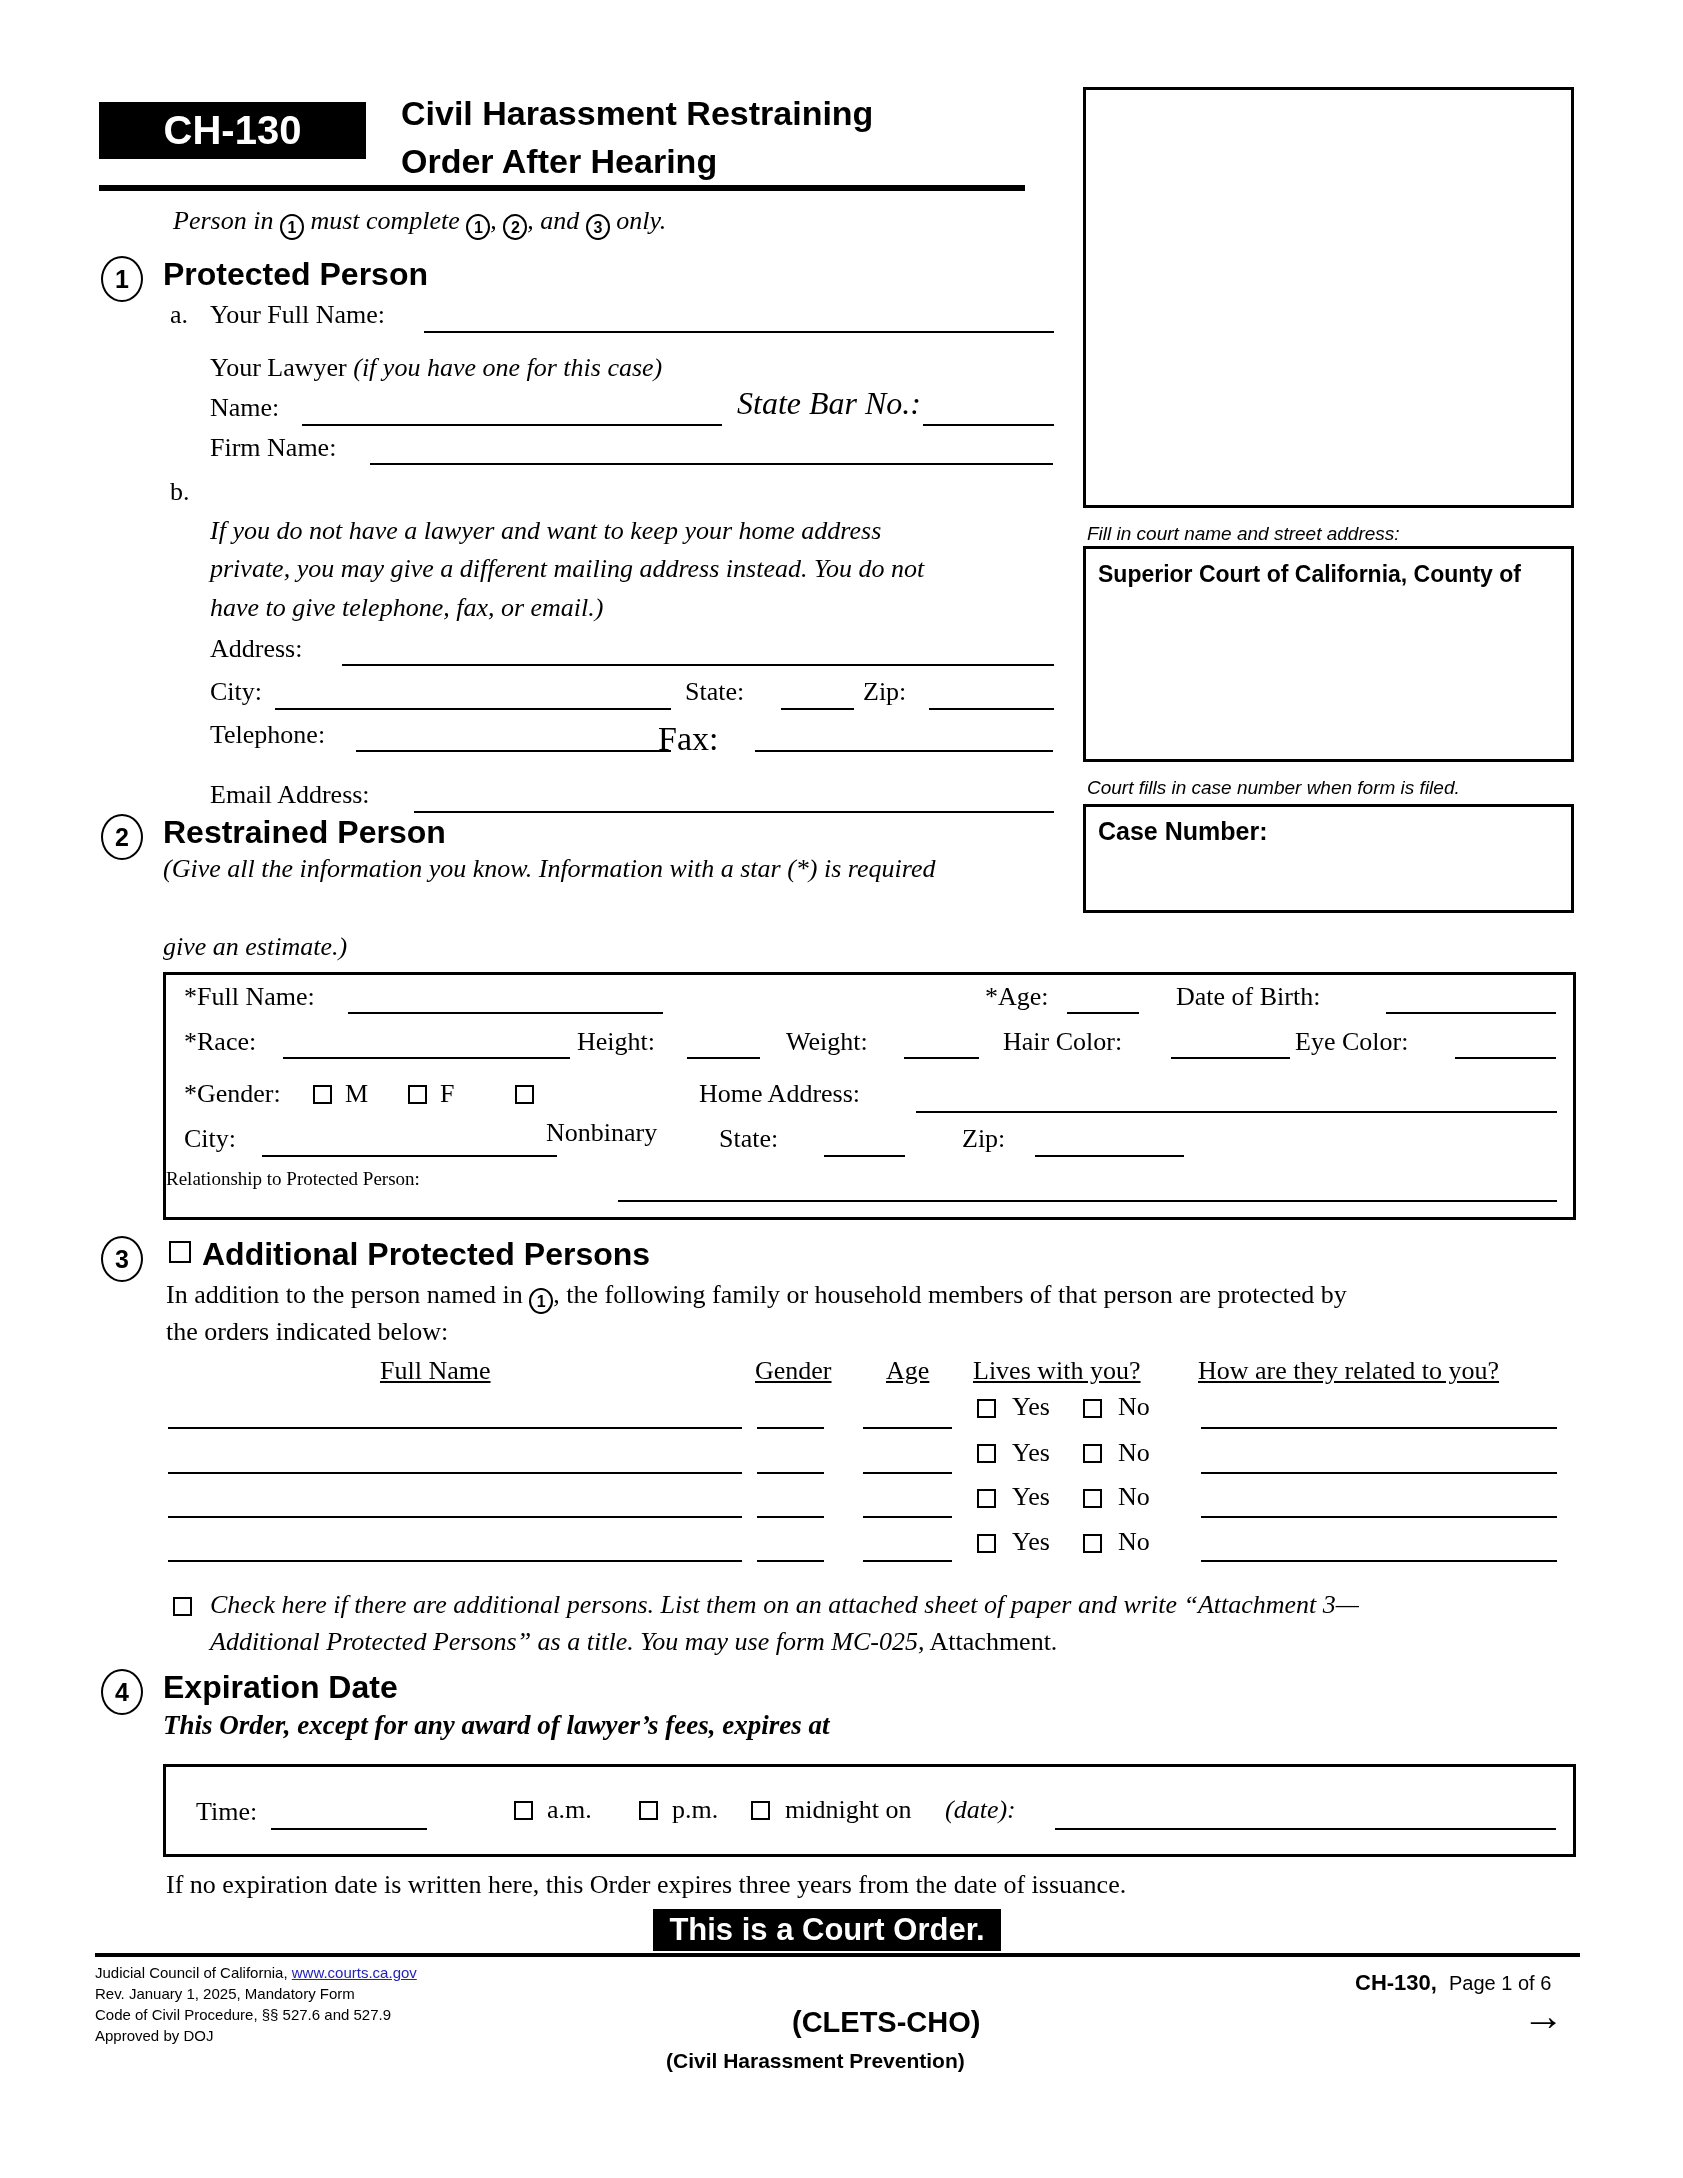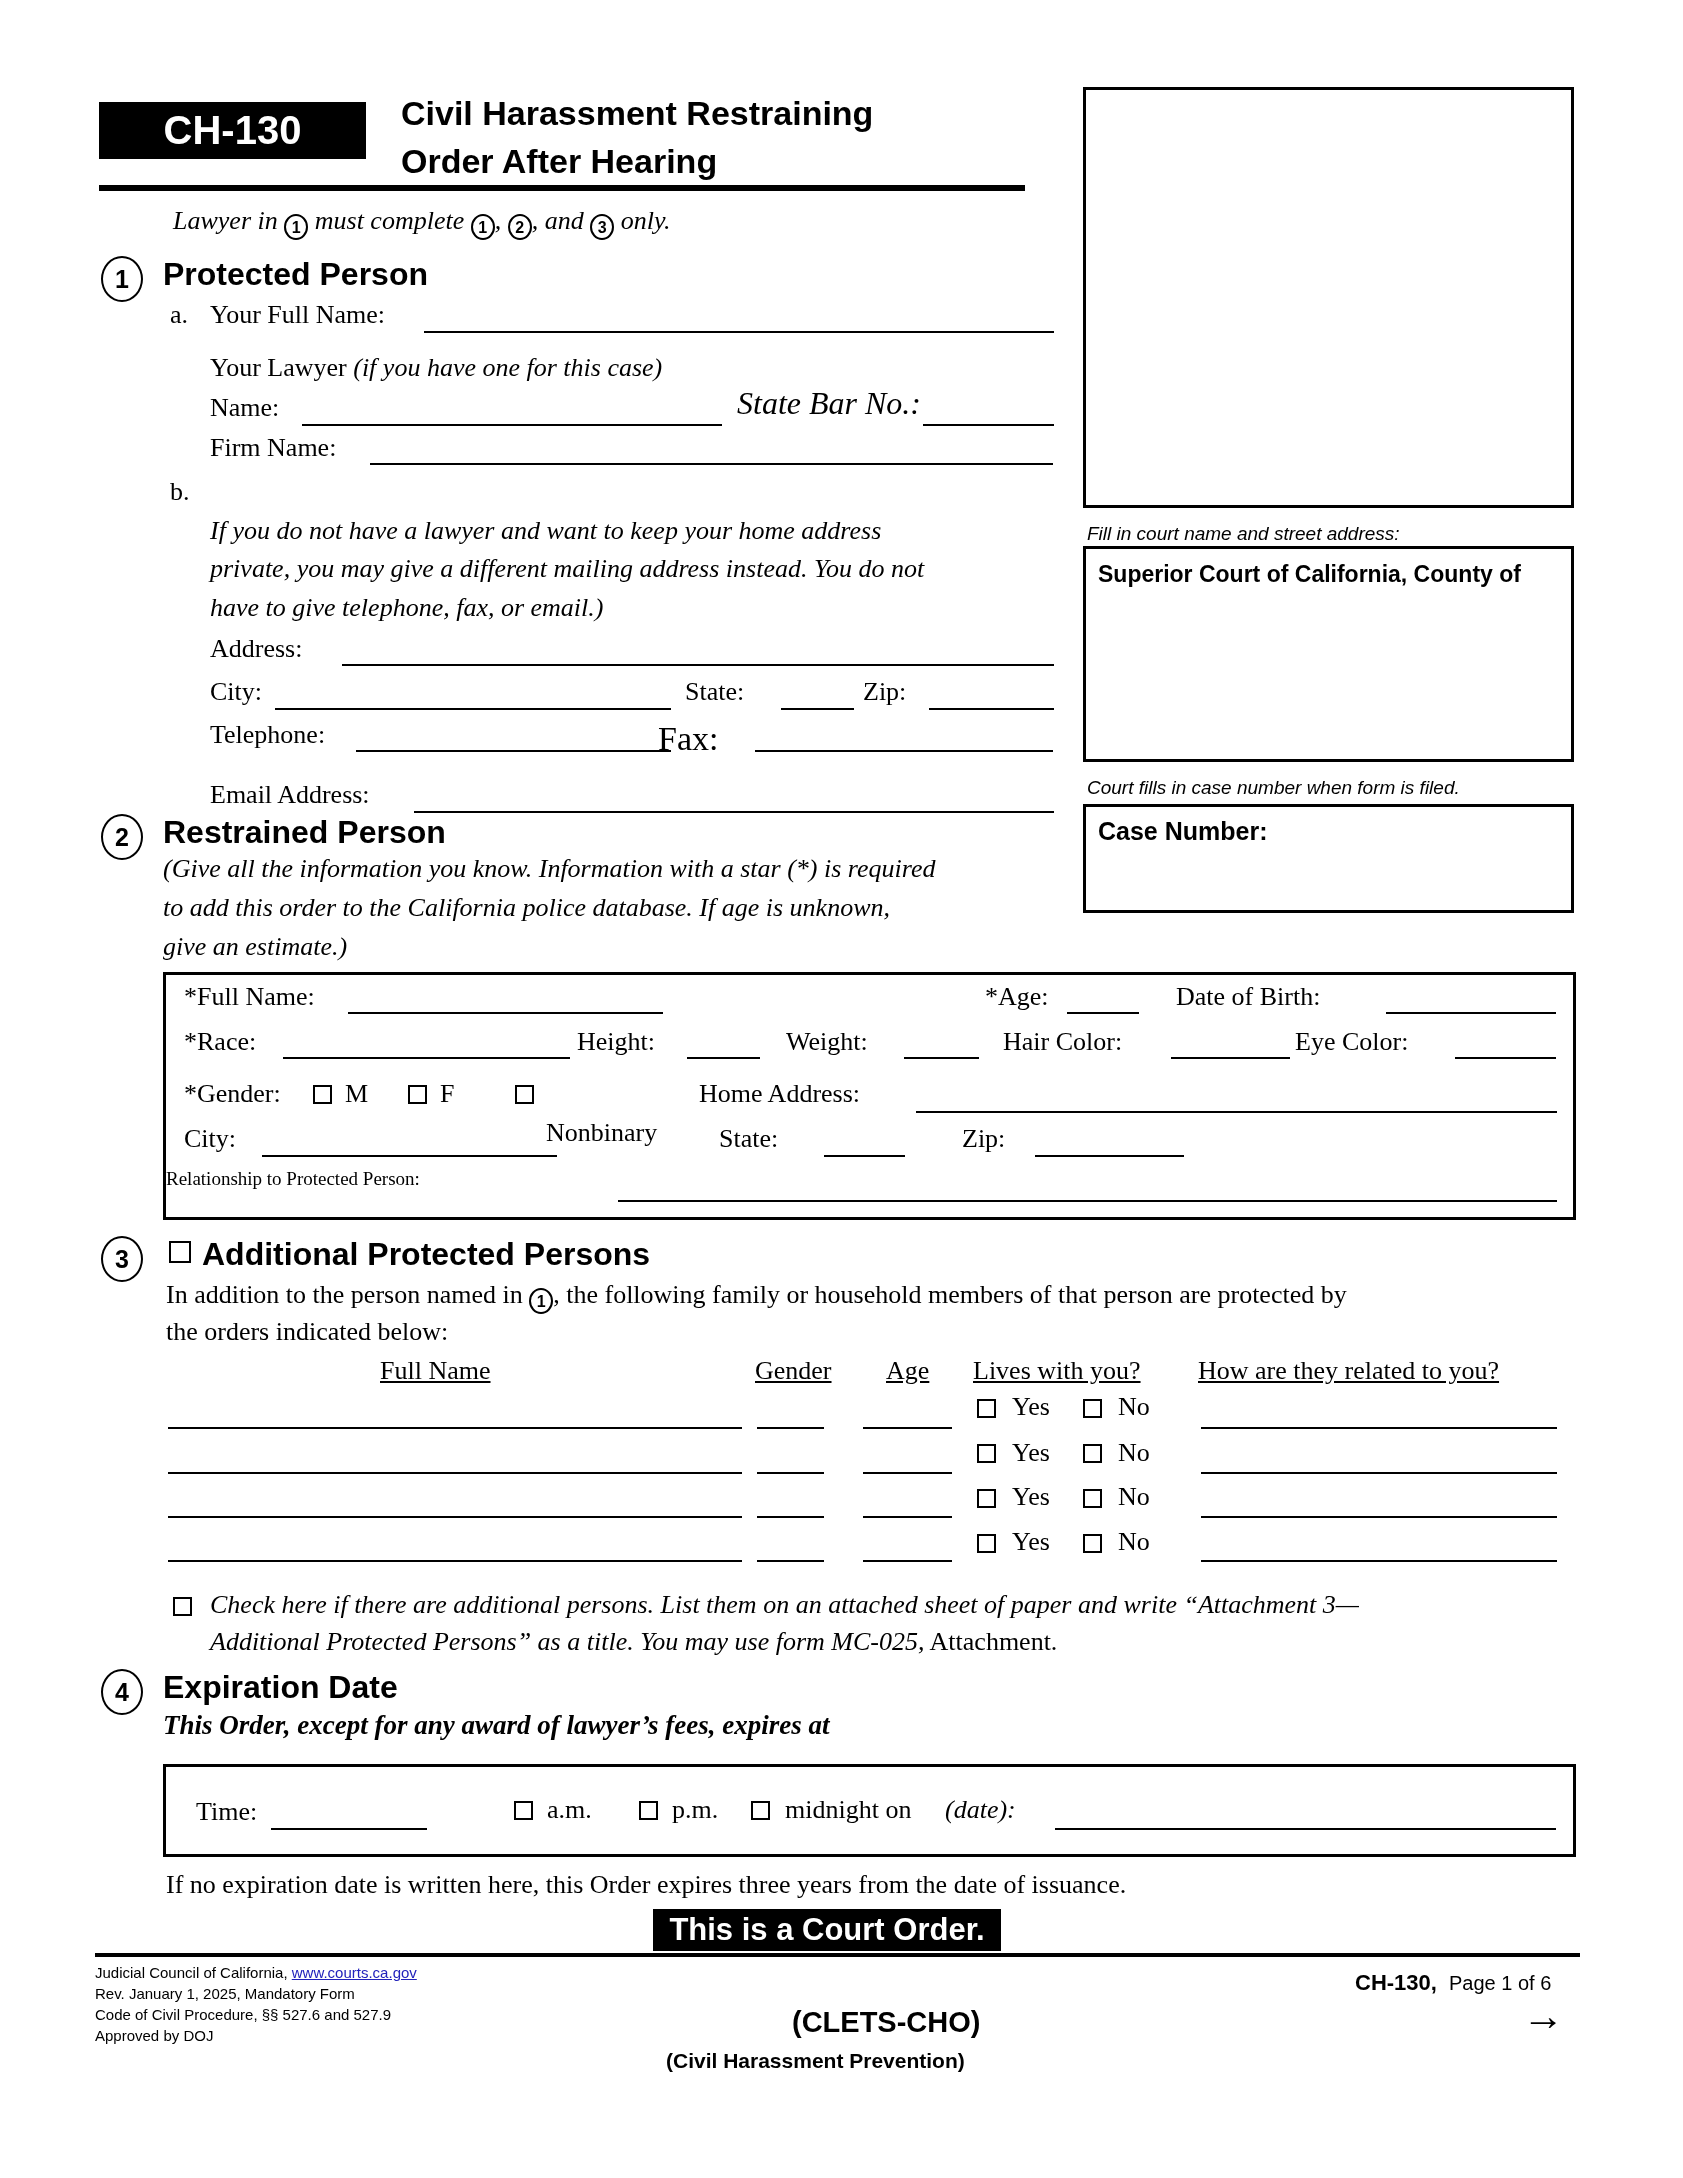--- a/index.html
+++ b/index.html
@@ -108,21 +108,21 @@
   <div class="t sans bold" style="left:401px; top:94px; font-size:34px;">
     <span>Civil Harassment Restraining</span>
   </div>
   <div class="t sans bold" style="left:401px; top:142px; font-size:34px;">
     <span>Order After Hearing</span>
   </div>
 
   <div class="hr-thick" style="left:99px; top:185px; width:926px; height:6px;"></div>
 
   <div class="t serif ital" style="left:173px; top:206px; font-size:26px;">
-    <span>Lawyer in</span>
+    <span>Person in</span>
     <span class="circ-inline">1</span>
     <span>must complete</span>
     <span class="circ-inline">1</span><span>,</span>
     <span class="circ-inline">2</span><span>, and</span>
     <span class="circ-inline">3</span>
     <span>only.</span>
   </div>
 
   <div class="t sans ital" style="left:1087px; top:103px; font-size:19px;">
     <span>Clerk stamps date here when form is filed.</span>
@@ -227,23 +227,20 @@
   <div class="rule" style="left:414px; top:811px; width:640px;"></div>
 
   <div class="circ circ-lg" style="left:101px; top:814px;">
     <span>2</span>
   </div>
   <div class="t sans bold" style="left:163px; top:814px; font-size:32px;">
     <span>Restrained Person</span>
   </div>
   <div class="t serif ital" style="left:163px; top:854px; font-size:26px;">
     <span>(Give all the information you know. Information with a star (*) is required</span>
-  </div>
-  <div class="t serif ital" style="left:163px; top:893px; font-size:26px;">
-    <span>to add this order to the California police database. If age is unknown,</span>
   </div>
   <div class="t serif ital" style="left:163px; top:932px; font-size:26px;">
     <span>give an estimate.)</span>
   </div>
 
   <div class="box" style="left:163px; top:972px; width:1413px; height:248px;"></div>
 
   <div class="t serif" style="left:184px; top:982px; font-size:26px;">
     <span>*Full Name:</span>
   </div>

